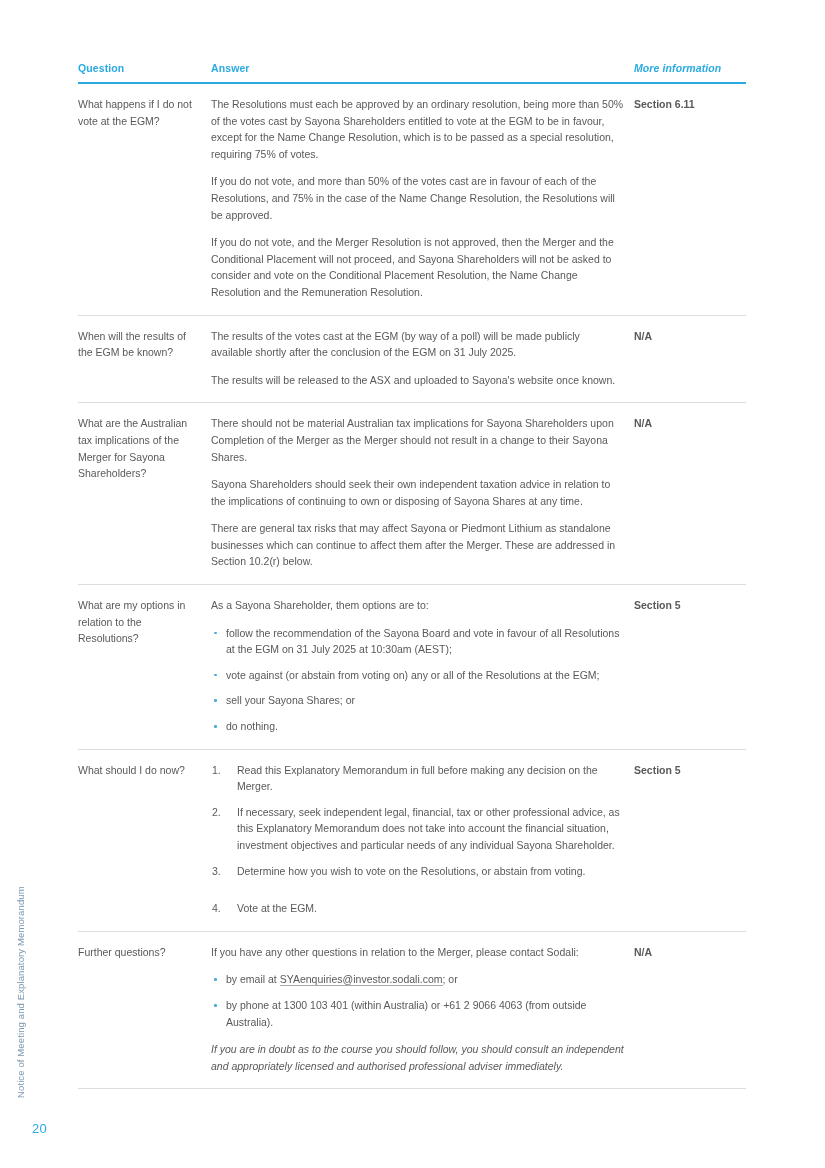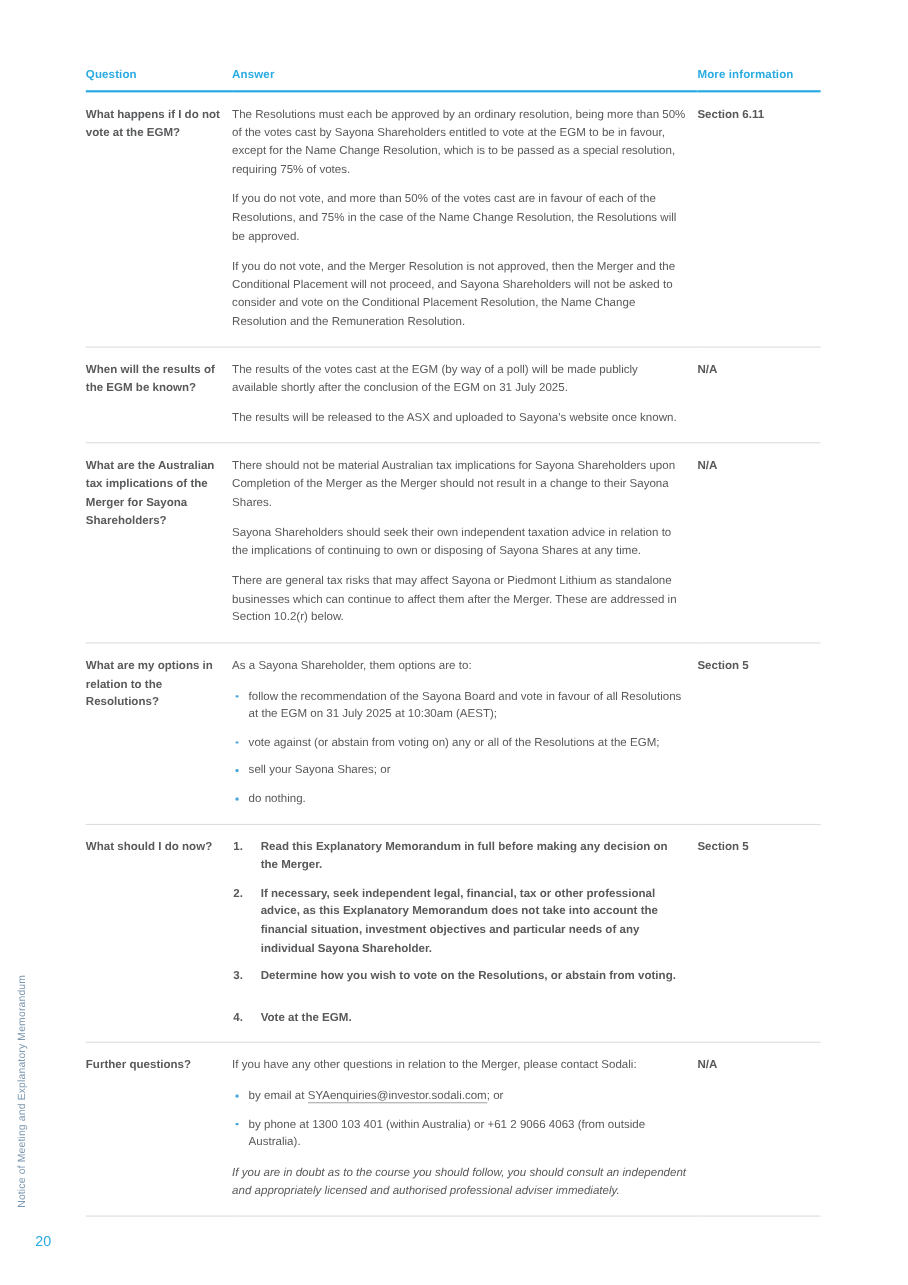--- a/index.html
+++ b/index.html
@@ -63,34 +63,34 @@
     text-align: left;
     font-size: 10.5px;
     font-weight: bold;
     color: #29ABE2;
     letter-spacing: 0.1px;
     padding: 0 10px 8px 0;
     border-bottom: 2px solid #29ABE2;
     vertical-align: bottom;
   }
   .faq-table thead th.th-answer  { padding-left: 0; }
-  .faq-table thead th.th-more    { padding-left: 0; }
+  .faq-table thead th.th-more    { padding-left: 0; font-style: italic; }
 
   .faq-table tbody td {
     vertical-align: top;
     border-bottom: 1px solid #dcdddf;
     padding: 12px 10px 14px 0;
     font-size: 10.5px;
     line-height: 16.6px;
     color: #58595b;
   }
   .faq-table tbody tr:last-child td { border-bottom: 1px solid #dcdddf; }
 
   td.q-cell {
-    font-weight: bold;
+    font-weight: normal;
     color: #3c3c3e;
     padding-right: 14px;
     line-height: 16.6px;
   }
   td.a-cell { padding-right: 22px; }
   td.m-cell { color: #58595b; white-space: nowrap; font-weight: bold; }
 
   .para { margin: 0 0 11px 0; }
   .para:last-child { margin-bottom: 0; }
 
@@ -122,21 +122,20 @@
     list-style: none;
     margin: 0;
     padding: 0;
     counter-reset: num;
   }
   ol.numbers li {
     position: relative;
     padding-left: 26px;
     margin-bottom: 9px;
     counter-increment: num;
-    font-weight: bold;
   }
   ol.numbers li:last-child { margin-bottom: 0; margin-top: 21px; }
   ol.numbers li::before {
     content: counter(num) ".";
     position: absolute;
     left: 1px;
     top: 0;
     width: 20px;
     text-align: left;
     color: #58595b;

